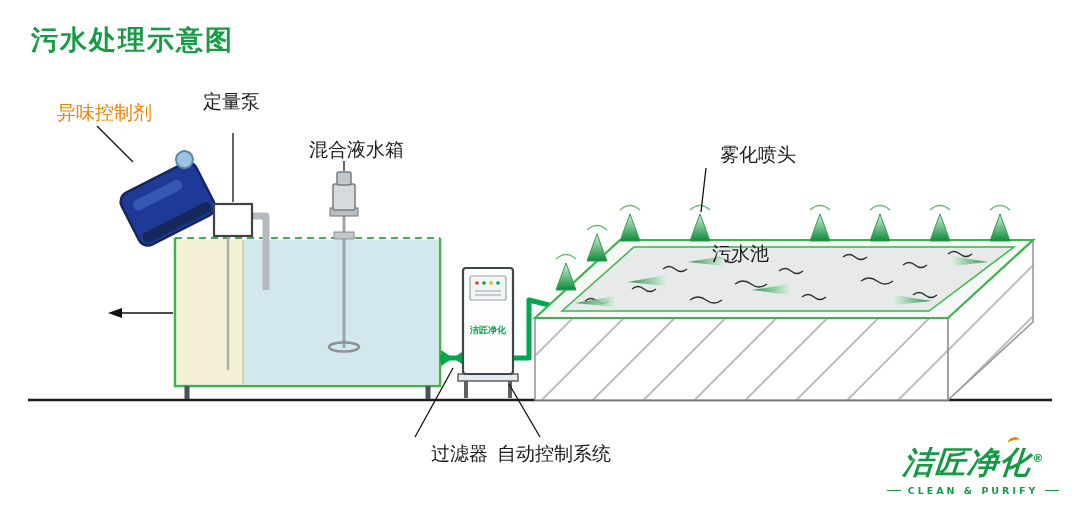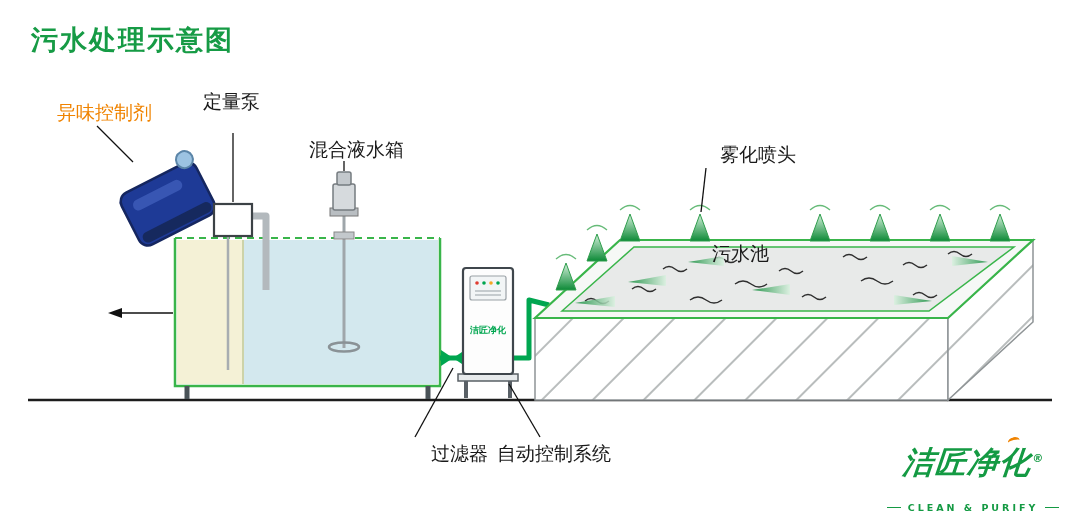--- a/index.html
+++ b/index.html
@@ -20,21 +20,21 @@
     font-size:31px;font-weight:bold;font-style:italic;letter-spacing:1px;
     display:inline-block;transform:skewX(-5deg);position:relative;
   }
   .logo .accent{
     position:absolute;right:26px;top:-5px;width:12px;height:6px;
     border-top:3px solid #f08300;border-radius:60% 60% 0 0;transform:rotate(-14deg);
   }
   .logo .reg{font-size:11px;vertical-align:super;font-style:normal;margin-left:1px;}
   .logo .tagline{
     display:flex;align-items:center;justify-content:center;gap:7px;
-    font-size:9.5px;font-weight:bold;letter-spacing:3px;margin-top:18px;color:#149a43;
+    font-size:9.5px;font-weight:bold;letter-spacing:3px;margin-top:1px;color:#149a43;
   }
   .logo .tagline .bar{width:14px;height:1px;background:#149a43;}
 </style>
 </head>
 <body>
 
 <div class="stage">
 
   <svg class="diagram" width="1080" height="526" viewBox="0 0 1080 526">
     <defs>

